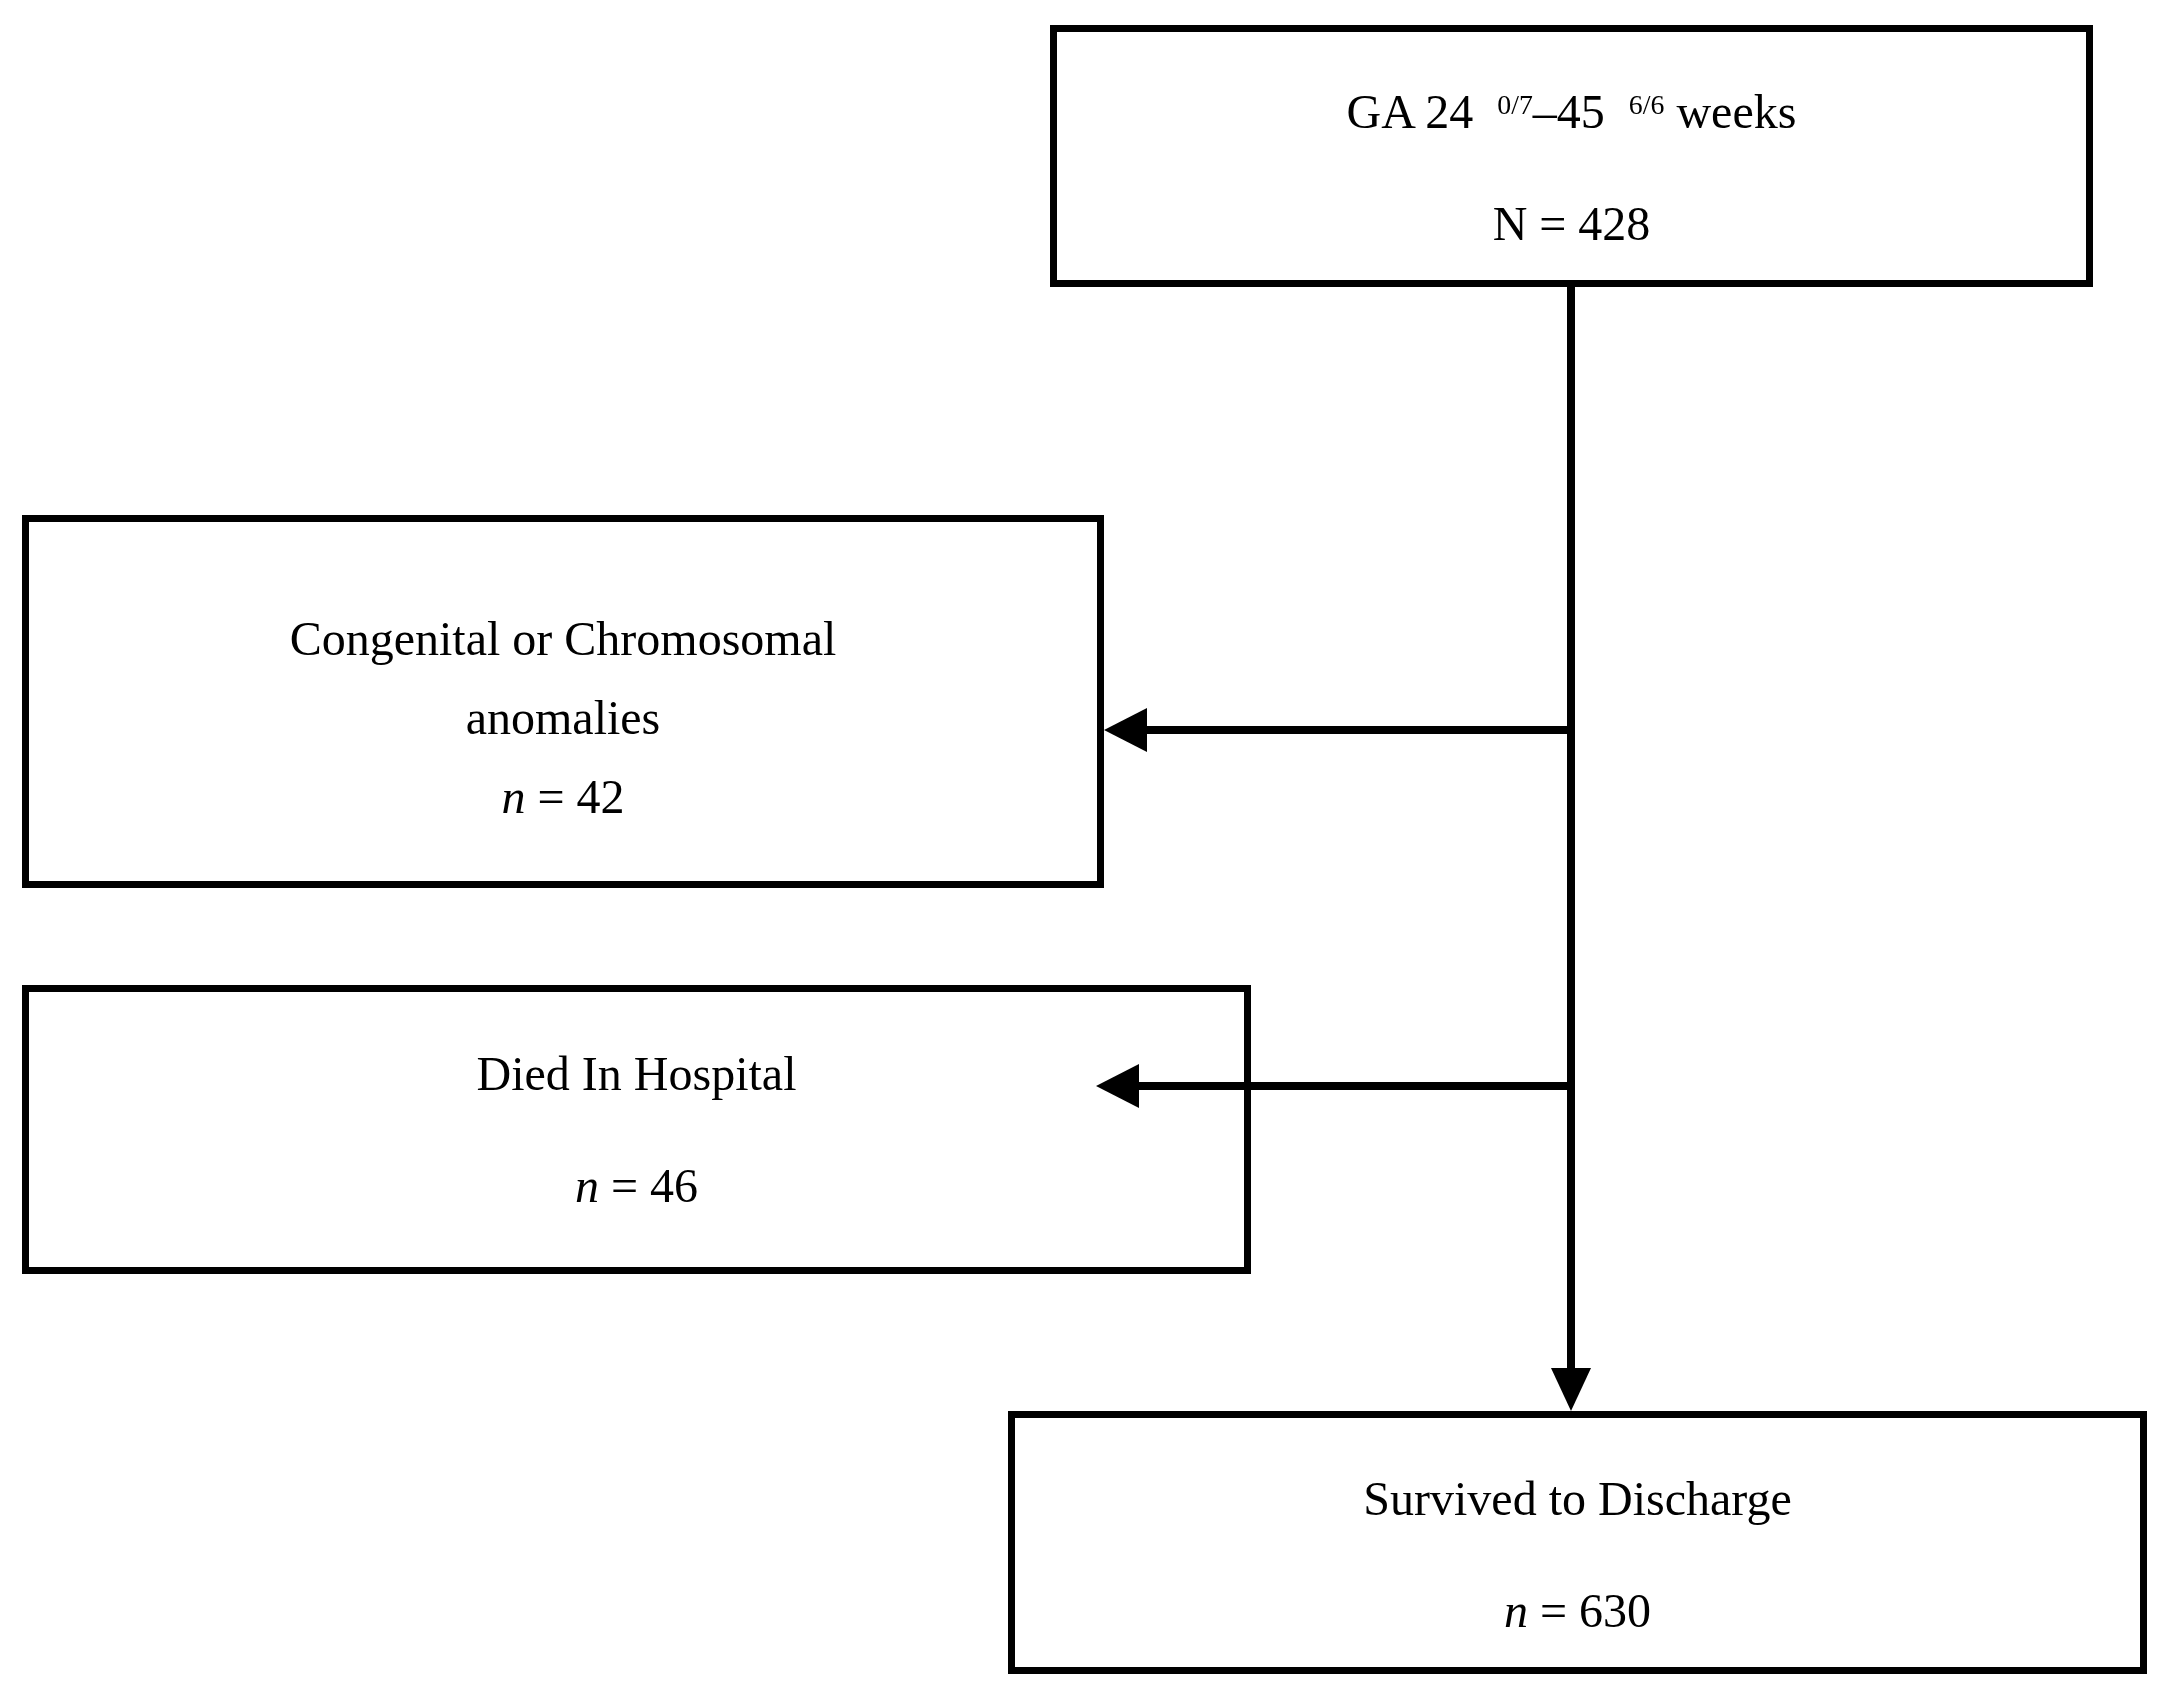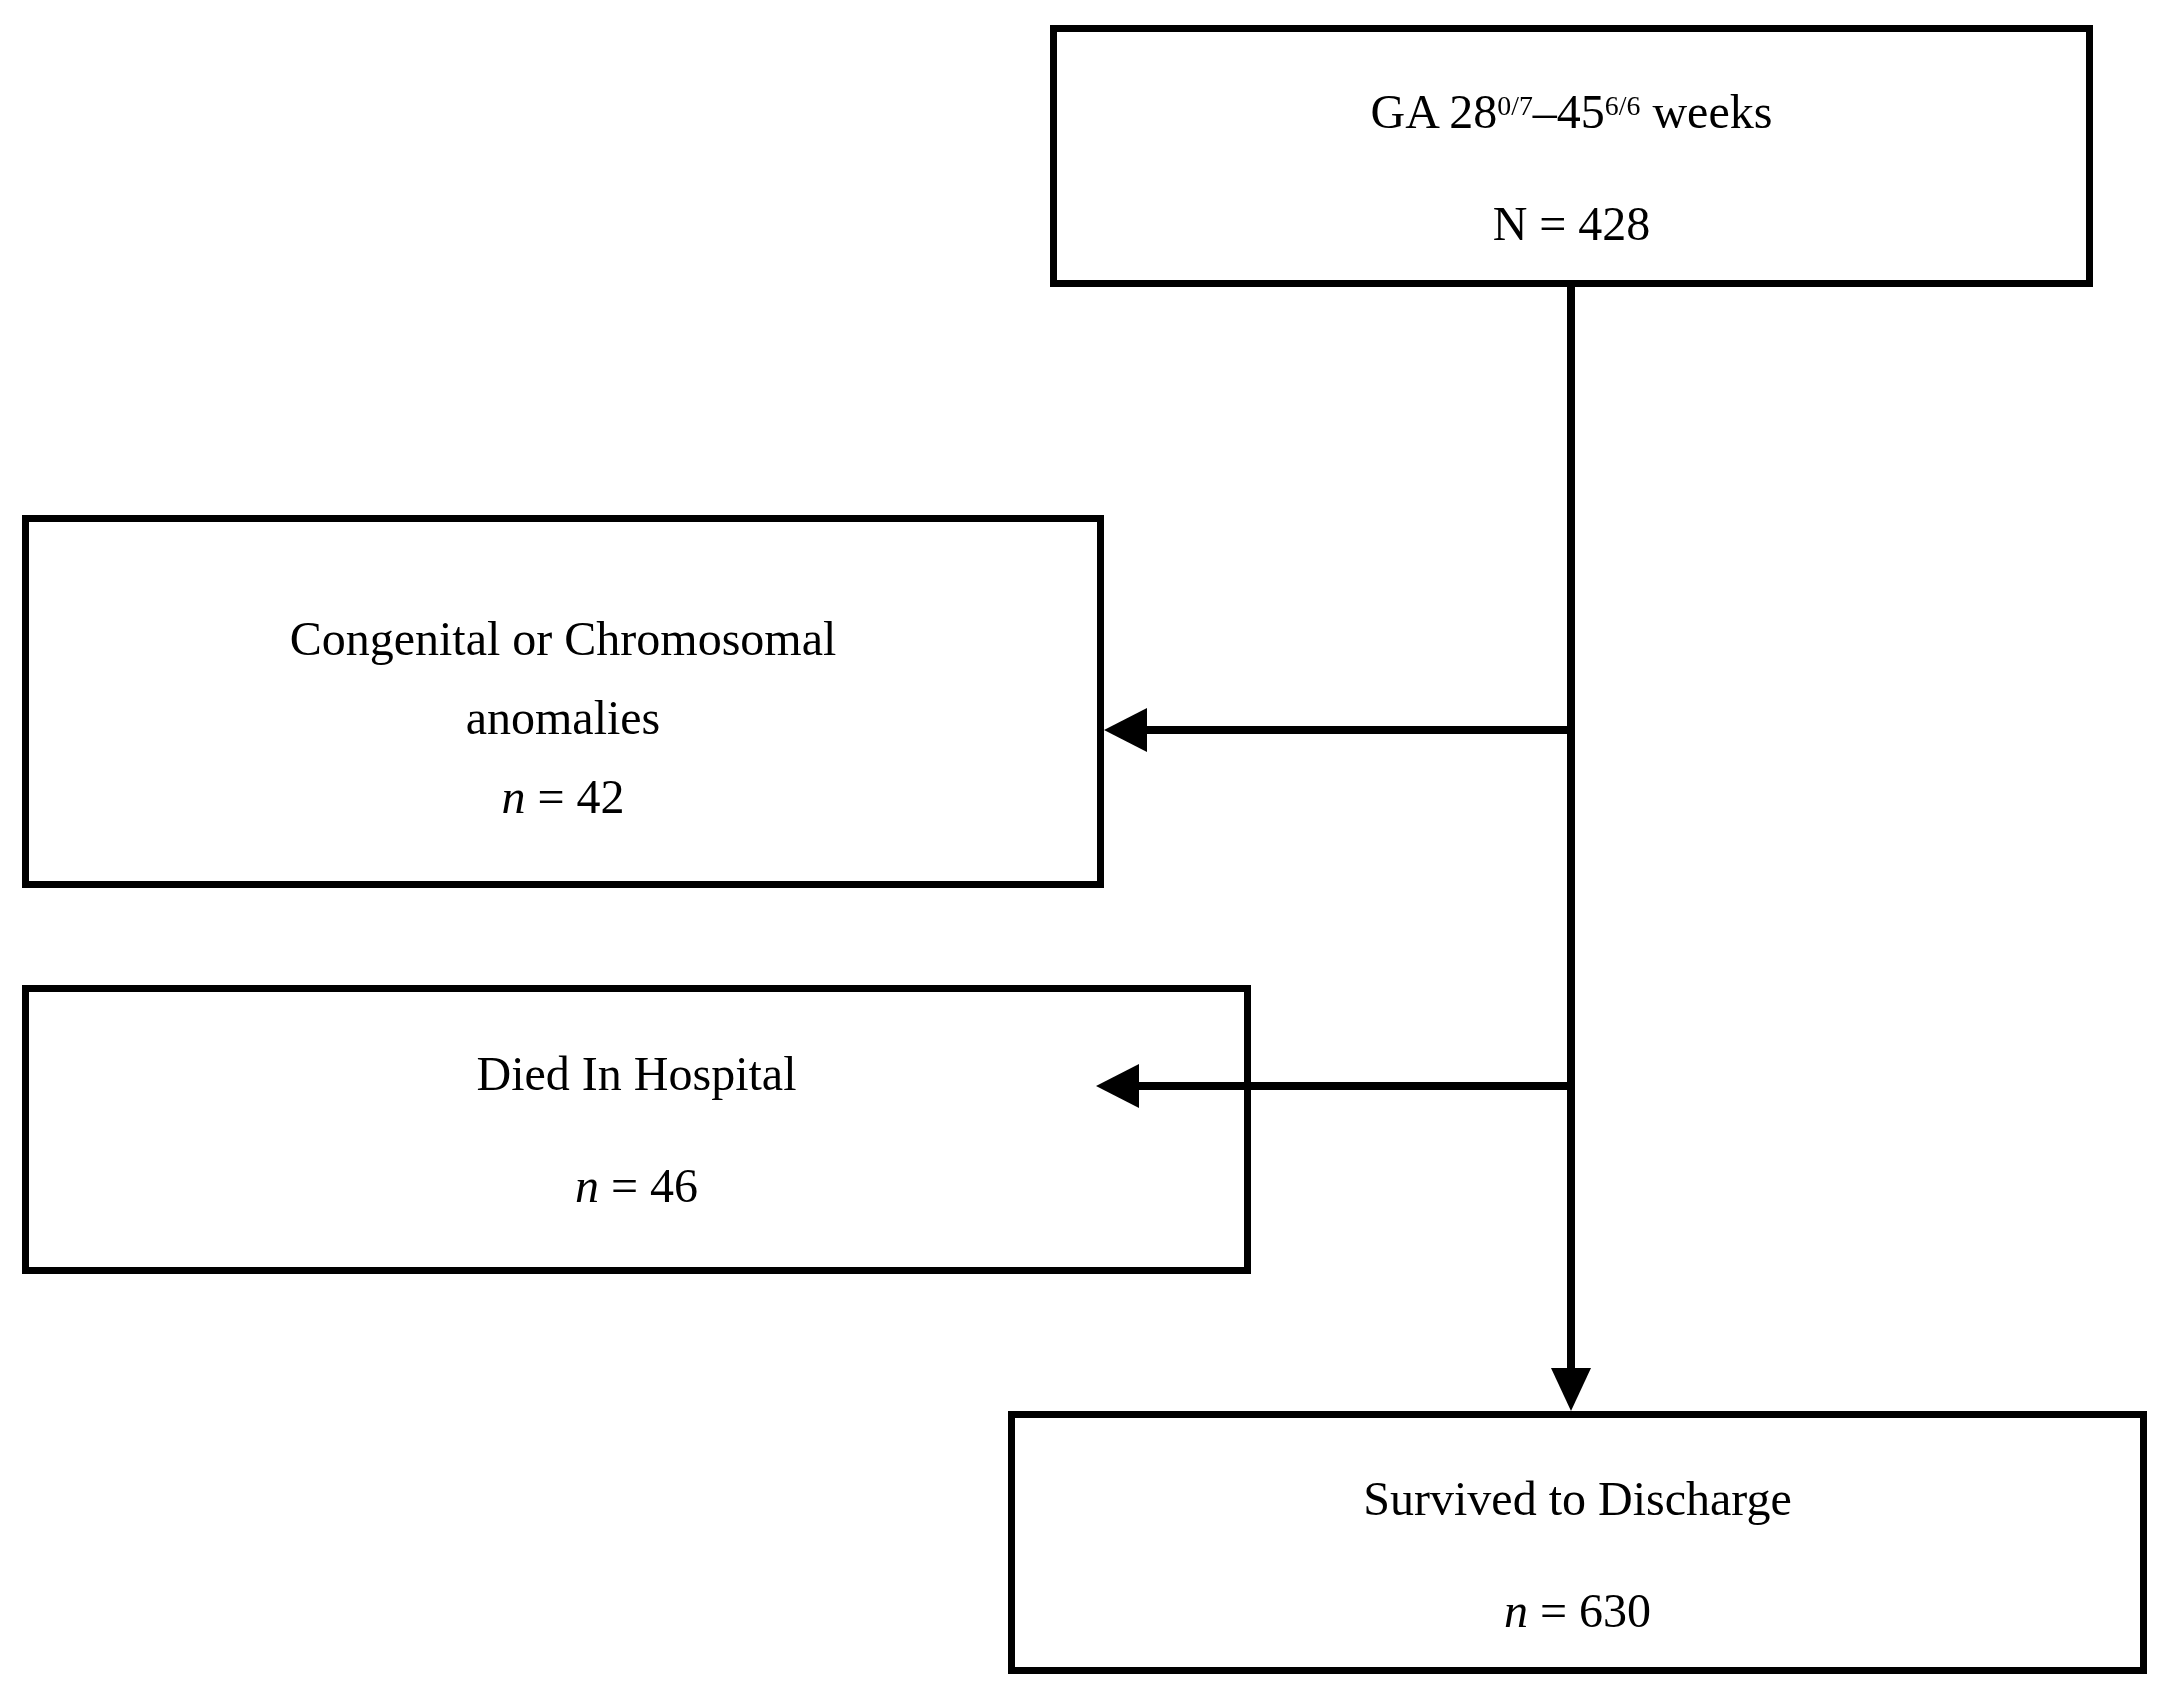--- a/index.html
+++ b/index.html
@@ -32,20 +32,21 @@
   }
   #box-eligible  { left: 1050px; top: 25px;   width: 1043px; height: 262px; padding-top: 23px; }
   #box-anomalies { left: 22px;   top: 515px;  width: 1082px; height: 373px; padding-top: 33px; gap: 31px; }
   #box-died      { left: 22px;   top: 985px; width: 1229px; height: 289px; }
   #box-survived  { left: 1008px; top: 1411px; width: 1139px; height: 263px; padding-top: 25px; }
 
   sup.frac {
     font-size: 0.58em;
     vertical-align: 0.48em;
     line-height: 0;
+    margin-left: 24px;
   }
   .nvar { font-style: italic; }
 
   .connector {
     position: absolute;
     background: #000000;
   }
   #v-line          { left: 1567px; top: 286px;  width: 8.2px;  height: 1087px; }
   #h-line-anomalies{ left: 1143px; top: 726px;  width: 432px; height: 8.2px; }
   #h-line-died     { left: 1135px; top: 1082px; width: 440px; height: 8.2px; }
@@ -74,21 +75,21 @@
     border-right: 20.6px solid transparent;
     border-top: 43px solid #000000;
   }
 </style>
 </head>
 <body>
 
 <div class="canvas">
 
   <div class="fbox" id="box-eligible">
-    <div><span>GA 28</span><sup class="frac">0/7</sup><span>–</span><span>45</span><sup class="frac">6/6</sup><span> weeks</span></div>
+    <div><span>GA 24</span><sup class="frac">0/7</sup><span>–</span><span>45</span><sup class="frac">6/6</sup><span> weeks</span></div>
     <div>N = 428</div>
   </div>
 
   <div class="fbox" id="box-anomalies">
     <div>Congenital or Chromosomal</div>
     <div>anomalies</div>
     <div><span class="nvar">n</span><span> = 42</span></div>
   </div>
 
   <div class="fbox" id="box-died">

